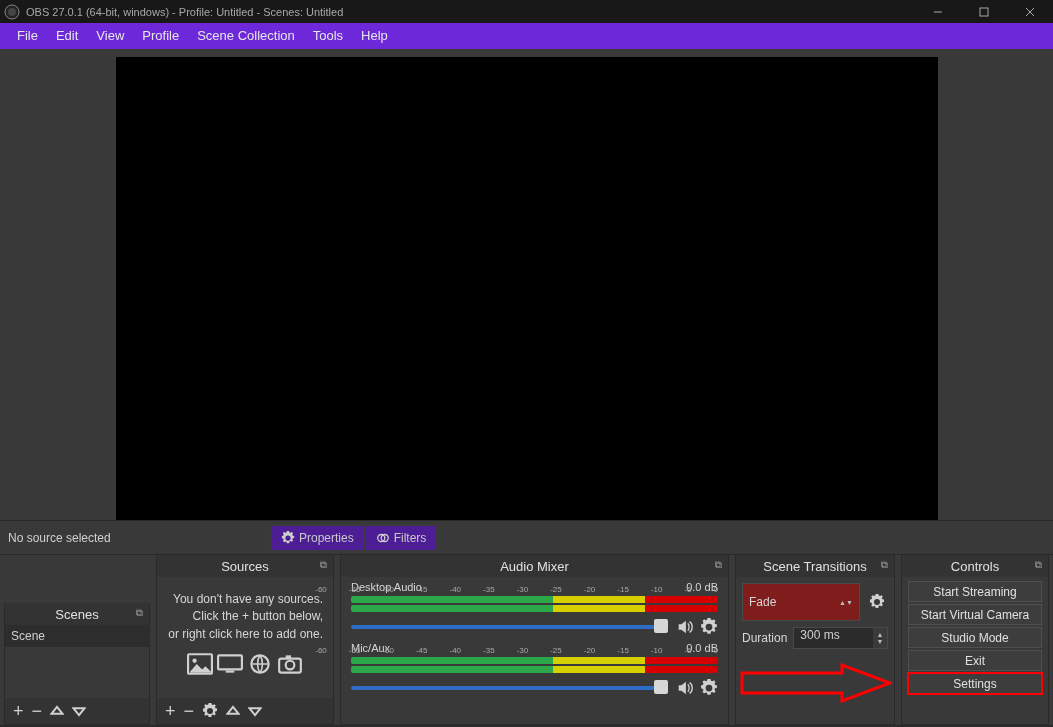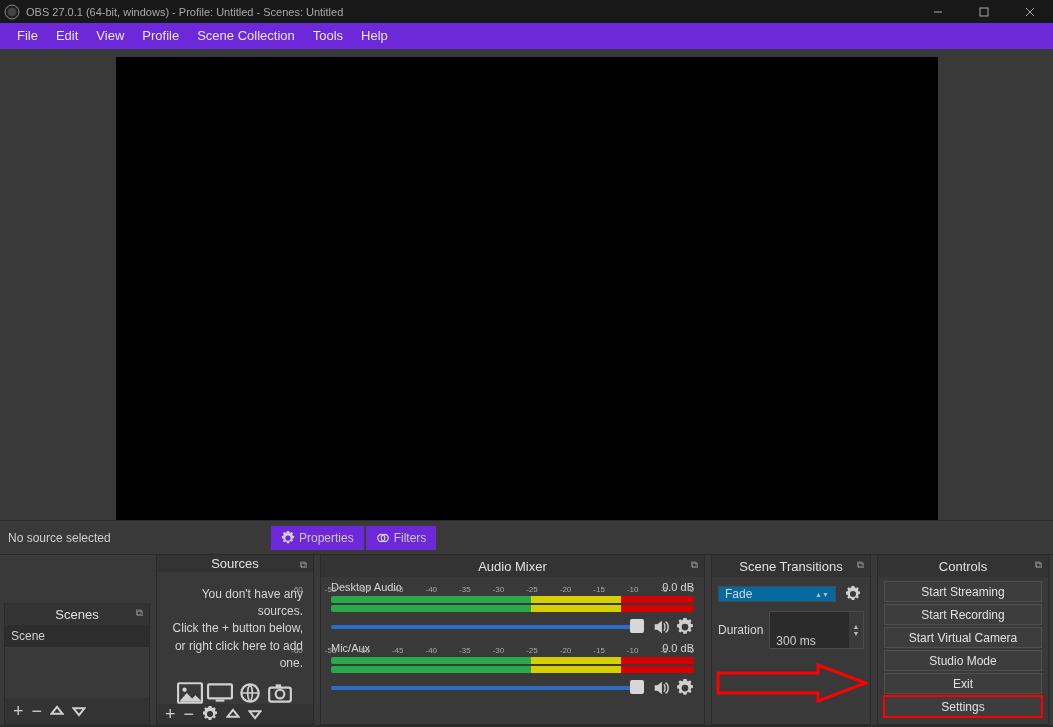--- a/index.html
+++ b/index.html
@@ -16,65 +16,65 @@
 .menubar .mi { padding: 0 9px; line-height: 26px; cursor: default; }
 
 
 .preview-wrap { height: 471px; background: #393939; display: flex; justify-content: center; padding-top: 8px; }
 .preview { width: 822px; height: 463px; background: #000; }
 
 
 .status-row { height: 35px; background: #393939; display: flex; align-items: center; border-top: 1px solid #2a2a2a; border-bottom: 1px solid #2a2a2a; }
 .status-row .nosrc { padding-left: 8px; color: #d0d0d0; font-size: 12px; flex: 0 0 270px; }
 .props-box { display: flex; gap: 0; }
-.chipbtn { height: 26px; padding: 0 10px; background: #6d28d9; color: #c9c9c9; font-size: 12px; display: flex; align-items: center; gap: 4px; border: 1px solid #3b3b3b; }
+.chipbtn { height: 26px; padding: 0 10px; background: #4c1d95; color: #c9c9c9; font-size: 12px; display: flex; align-items: center; gap: 4px; border: 1px solid #3b3b3b; }
 .chipbtn svg { width: 14px; height: 14px; }
 
 
 .docks { display: flex; height: 170px; background: #393939; gap: 6px; padding: 0 4px; }
 .dock { background: #393939; display: flex; flex-direction: column; border: 1px solid #2a2a2a; border-top: none; }
 .dock-header { height: 22px; display: flex; align-items: center; justify-content: center; position: relative; background: #333333; color: #e0e0e0; font-size: 13px; }
 .dock-header .popout { position: absolute; right: 6px; top: 4px; color: #a0a0a0; font-size: 10px; }
 .dock-body { flex: 1; position: relative; }
 .dock-toolbar { height: 26px; background: #333333; display: flex; align-items: center; gap: 8px; padding: 0 8px; }
 .tbicon { color: #d0d0d0; font-size: 18px; line-height: 1; cursor: default; display: flex; align-items: center; }
 
 .scenes { width: 146px; margin-top: 48px; }
 .scene-row { padding: 4px 6px; background: #2d2d2d; font-size: 12px; }
 
-.sources { width: 158px; }
+.sources { width: 178px; }
 .sources .empty { text-align: right; color: #d6d6d6; font-size: 12px; padding: 14px 10px 4px; line-height: 1.45; }
 .sources .iconrow { display: flex; justify-content: center; gap: 4px; margin-top: 6px; }
 .sources .iconrow svg { width: 26px; height: 22px; fill: #d0d0d0; }
 
 .mixer { flex: 1; }
 .mixer .track { padding: 4px 10px 2px; }
 .mixer .trackhead { display: flex; justify-content: space-between; font-size: 11px; color: #d6d6d6; }
 .mixer .meter { position: relative; height: 18px; margin-top: 3px; }
 .mixer .bar { height: 7px; background: linear-gradient(to right, #2aa84a 0%, #2aa84a 55%, #d6d000 55%, #d6d000 80%, #d60000 80%, #d60000 100%); border-radius: 2px; }
 .mixer .bar.top { margin-bottom: 2px; }
 .mixer .ticks { position: absolute; top: -11px; right: 0; display: flex; gap: 22px; font-size: 8px; color: #a8a8a8; }
 .mixer .sliderline { display: flex; align-items: center; gap: 8px; margin-top: 4px; }
 .mixer .slider { flex: 1; height: 4px; background: #2e6cc7; position: relative; border-radius: 2px; }
 .mixer .thumb { position: absolute; right: 0; top: -6px; width: 14px; height: 14px; background: #d7d7d7; border-radius: 2px; }
 .mixer .icons { display: flex; gap: 6px; align-items: center; color: #d0d0d0; }
 .mixer .icons svg { width: 18px; height: 18px; fill: #d0d0d0; }
 
 .transitions { width: 160px; }
 .trans-row { display: flex; align-items: center; gap: 6px; padding: 6px 6px 4px; }
-.select { flex: 1; height: 16px; background: #0369a1; border: 1px solid #4a4a4a; display: flex; align-items: center; padding: 0 6px; font-size: 12px; color: #d6d6d6; justify-content: space-between; }
+.select { flex: 1; height: 38px; background: #7f1d1d; border: 1px solid #4a4a4a; display: flex; align-items: center; padding: 0 6px; font-size: 12px; color: #d6d6d6; justify-content: space-between; }
 .updown { width: 14px; display: flex; flex-direction: column; font-size: 7px; color: #bbb; }
 .gearbtn { width: 22px; height: 22px; display: flex; align-items: center; justify-content: center; color: #d0d0d0; }
 .dur-row { display: flex; align-items: center; gap: 6px; padding: 2px 6px; font-size: 12px; }
 .dur-row .lbl { color: #d6d6d6; }
-.spinbox { flex: 1; height: 38px; background: #2b2b2b; border: 1px solid #4a4a4a; display: flex; align-items: flex-end; }
+.spinbox { flex: 1; height: 22px; background: #2b2b2b; border: 1px solid #4a4a4a; display: flex; align-items: flex-start; }
 .spinbox span { flex: 1; padding-left: 6px; }
 .spinbox .updn { width: 14px; height: 100%; background: #3a3a3a; display: flex; flex-direction: column; font-size: 7px; align-items: center; justify-content: center; color: #bbb; }
 
-.controls { width: 172px; }
+.controls { width: 148px; }
 .ctrl-body { padding: 4px 6px; display: flex; flex-direction: column; gap: 2px; }
 .ctrlbtn { height: 21px; background: #3d3d3d; border: 1px solid #4f4f4f; color: #e0e0e0; font-size: 12px; display: flex; align-items: center; justify-content: center; cursor: default; }
 .ctrlbtn.hl { outline: 2px solid #ff0000; outline-offset: -1px; }
 
 
 .red-arrow { position: absolute; pointer-events: none; }
 </style>
 </head>
 <body>
 
@@ -334,21 +334,20 @@
     </div>
   </div>
 
   <div class="dock controls">
     <div class="dock-header">
       <span>Controls</span>
       <span class="popout">⧉</span>
     </div>
     <div class="ctrl-body">
       <div class="ctrlbtn">Start Streaming</div>
-      <div class="ctrlbtn">Start Recording</div>
       <div class="ctrlbtn">Start Virtual Camera</div>
       <div class="ctrlbtn">Studio Mode</div>
       <div class="ctrlbtn">Exit</div>
       <div class="ctrlbtn hl">Settings</div>
     </div>
   </div>
 
 </div>
 
 </body></html>

